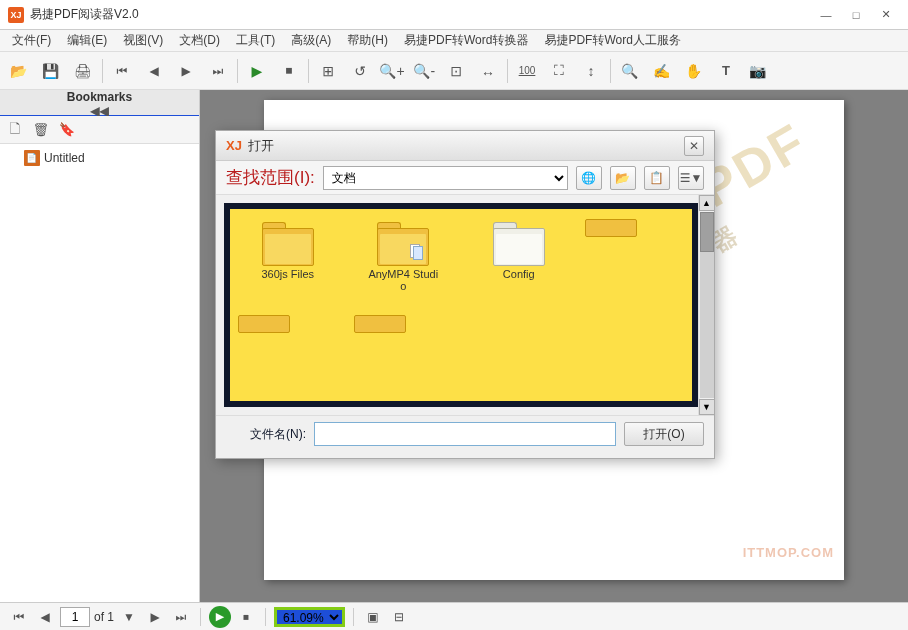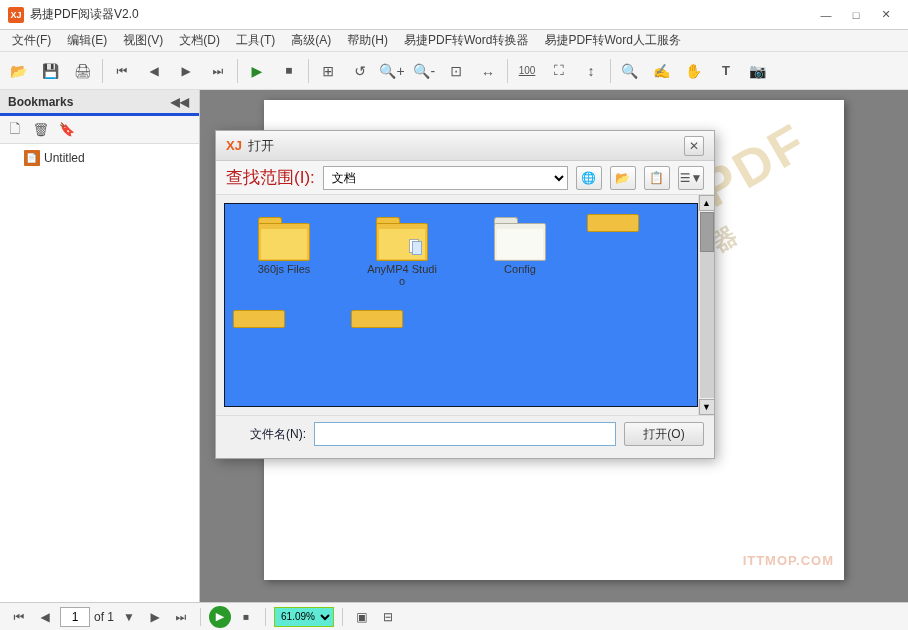--- a/index.html
+++ b/index.html
@@ -107,24 +107,25 @@
       display: flex;
       flex-direction: column;
     }
     .sidebar-header {
       height: 26px;
       background: #e8e8e8;
       display: flex;
       align-items: center;
       justify-content: space-between;
       padding: 0 8px;
-      border-bottom: 3px solid #1d4ed8;
+      border-bottom: 1px solid #1d4ed8;
       font-size: 12px;
       font-weight: bold;
       color: #333;
+      flex-direction: column;
     }
     .sidebar-header-right {
       display: flex;
       gap: 4px;
     }
     .sidebar-icon-btn {
       cursor: pointer;
       color: #555;
       font-size: 12px;
       padding: 0 2px;
@@ -228,24 +229,24 @@
     .status-page-input {
       width: 30px;
       height: 20px;
       border: 1px solid #aaa;
       text-align: center;
       font-size: 12px;
       padding: 0 2px;
     }
     .status-zoom-select {
       height: 20px;
-      border: 1px solid #84cc16;
-      font-size: 10px;
+      border: 3px solid #84cc16;
+      font-size: 12px;
       padding: 0 2px;
-      background: #5eead4;
+      background: #1d4ed8;
     }
     .status-green-btn {
       width: 22px; height: 22px;
       background: #2a9a2a;
       border: none;
       border-radius: 50%;
       cursor: pointer;
       display: flex; align-items: center; justify-content: center;
       color: white;
       font-size: 11px;
@@ -328,22 +329,22 @@
       border-radius: 2px;
     }
 
     
     .dialog-body {
       display: flex;
       height: 220px;
     }
     .dialog-filelist {
       flex: 1;
-      background: #3b82f6;
-      border: 1px solid #0f172a;
+      background: #fde047;
+      border: 6px solid #0f172a;
       margin: 8px 0 8px 8px;
       overflow-y: auto;
       display: grid;
       grid-template-columns: repeat(4, 1fr);
       align-content: start;
       padding: 8px;
       gap: 16px;
     }
     .dialog-scrollbar {
       width: 16px;
@@ -575,21 +576,21 @@
     </div>
   </div>
 
   <div class="viewer">
     <div class="pdf-page">
 
       <div class="watermark">
         <div style="font-size:52px; font-weight:bold; color:#b8860b; letter-spacing:3px;">YJPDF</div>
         <div style="font-size:24px; font-weight:bold; color:#8B6914; margin-top:4px; letter-spacing:2px;">联者器</div>
       </div>
-      <div style="position:absolute; right:10px; bottom:12px; opacity:0.3; font-size:13px; font-weight:bold; color:#cc4400; letter-spacing:1px;">ITTMOP.COM</div>
+      <div style="position:absolute; right:10px; bottom:20px; opacity:0.3; font-size:13px; font-weight:bold; color:#cc4400; letter-spacing:1px;">ITTMOP.COM</div>
     </div>
   </div>
 </div>
 
 <div class="dialog-overlay">
   <div class="dialog">
 
     <div class="dialog-titlebar">
       <div class="dialog-title-left">
         <span style="color:#e85d1e; font-weight:bold; font-size:13px;">XJ</span>

